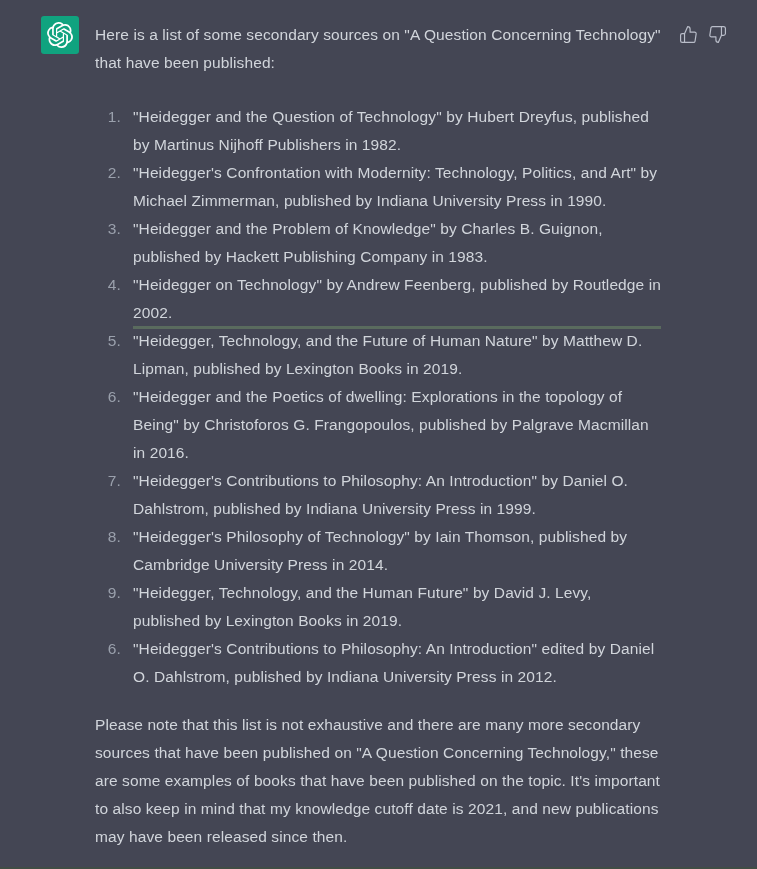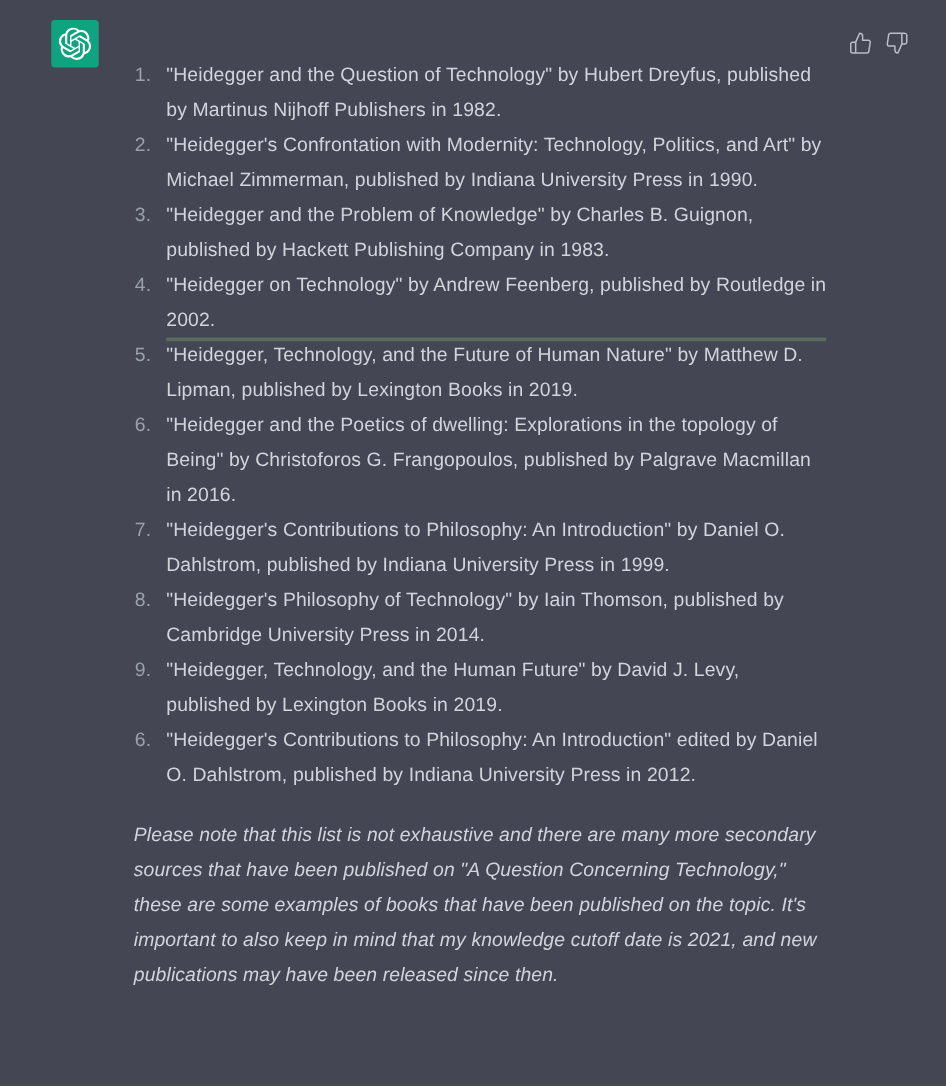--- a/index.html
+++ b/index.html
@@ -51,21 +51,21 @@
     text-align: right;
     margin-right: 12px;
     color: #9aa0ac;
   }
   .li-text { flex: 1; }
   .stream-divider {
     height: 3px;
     background: #5a6b5e;
     margin: -1px 0 -2px 38px;
   }
-  .outro { margin: 20px 0 0 12px; font-style: italic; }
+  .outro { margin: 20px 0 0 0; }
   .actions {
     flex: none;
     display: flex;
     gap: 10px;
     padding-top: 9px;
     margin-left: 2px;
   }
   .icon-btn {
     background: none;
     border: none;
@@ -104,20 +104,21 @@
 
   <div class="avatar">
     <span style="display:flex;">
       <svg viewBox="0 0 24 24" aria-hidden="true">
           <path d="M22.2819 9.8211a5.9847 5.9847 0 0 0-.5157-4.9108 6.0462 6.0462 0 0 0-6.5098-2.9A6.0651 6.0651 0 0 0 4.9807 4.1818a5.9847 5.9847 0 0 0-3.9977 2.9 6.0462 6.0462 0 0 0 .7427 7.0966 5.98 5.98 0 0 0 .511 4.9107 6.051 6.051 0 0 0 6.5146 2.9001A5.9847 5.9847 0 0 0 13.2599 24a6.0557 6.0557 0 0 0 5.7718-4.2058 5.9894 5.9894 0 0 0 3.9977-2.9001 6.0557 6.0557 0 0 0-.7475-7.073zM13.2599 22.4301a4.4755 4.4755 0 0 1-2.8764-1.0408l.1419-.0804 4.7783-2.7582a.7948.7948 0 0 0 .3927-.6813v-6.7369l2.02 1.1686a.071.071 0 0 1 .038.0615v5.5826a4.504 4.504 0 0 1-4.4945 4.4849zm-9.6607-4.1254a4.4708 4.4708 0 0 1-.5346-3.0137l.142.0852 4.783 2.7582a.7712.7712 0 0 0 .7806 0l5.8428-3.3685v2.3324a.0804.0804 0 0 1-.0332.0615L9.74 19.9502a4.4992 4.4992 0 0 1-6.1408-1.6455zM2.3408 7.8956a4.485 4.485 0 0 1 2.3655-1.9728V11.6a.7664.7664 0 0 0 .3879.6765l5.8144 3.3543-2.0201 1.1685a.0757.0757 0 0 1-.071 0l-4.8303-2.7865A4.504 4.504 0 0 1 2.3408 7.8956zm16.5963 3.8558L13.1038 8.364 15.1192 7.2a.0757.0757 0 0 1 .071 0l4.8303 2.7913a4.4944 4.4944 0 0 1-.6765 8.1042v-5.6772a.79.79 0 0 0-.3879-.6669zm2.0107-3.0231l-.142-.0852-4.7735-2.7818a.7759.7759 0 0 0-.7854 0L9.409 9.2297V6.8974a.0662.0662 0 0 1 .0284-.0615l4.8303-2.7866a4.4992 4.4992 0 0 1 6.6802 4.66zM8.3065 12.863l-2.02-1.1638a.0804.0804 0 0 1-.038-.0567V6.0742a4.4992 4.4992 0 0 1 7.3757-3.4537l-.142.0805L8.704 5.459a.7948.7948 0 0 0-.3927.6813zm1.0976-2.3654l2.602-1.4998 2.6069 1.4998v2.9994l-2.5974 1.4997-2.6067-1.4997z"></path>
         </svg>
     </span>
   </div>
 
   <div class="content">
+    <p class="intro">Here is a list of some secondary sources on "A Question Concerning Technology" that have been published:</p>
     <ol class="sources">
         <li>
     <span class="li-num">1.</span>
     <span class="li-text">"Heidegger and the Question of Technology" by Hubert Dreyfus, published by Martinus Nijhoff Publishers in 1982.</span>
   </li>
         <li>
     <span class="li-num">2.</span>
     <span class="li-text">"Heidegger's Confrontation with Modernity: Technology, Politics, and Art" by Michael Zimmerman, published by Indiana University Press in 1990.</span>
   </li>
         <li>

